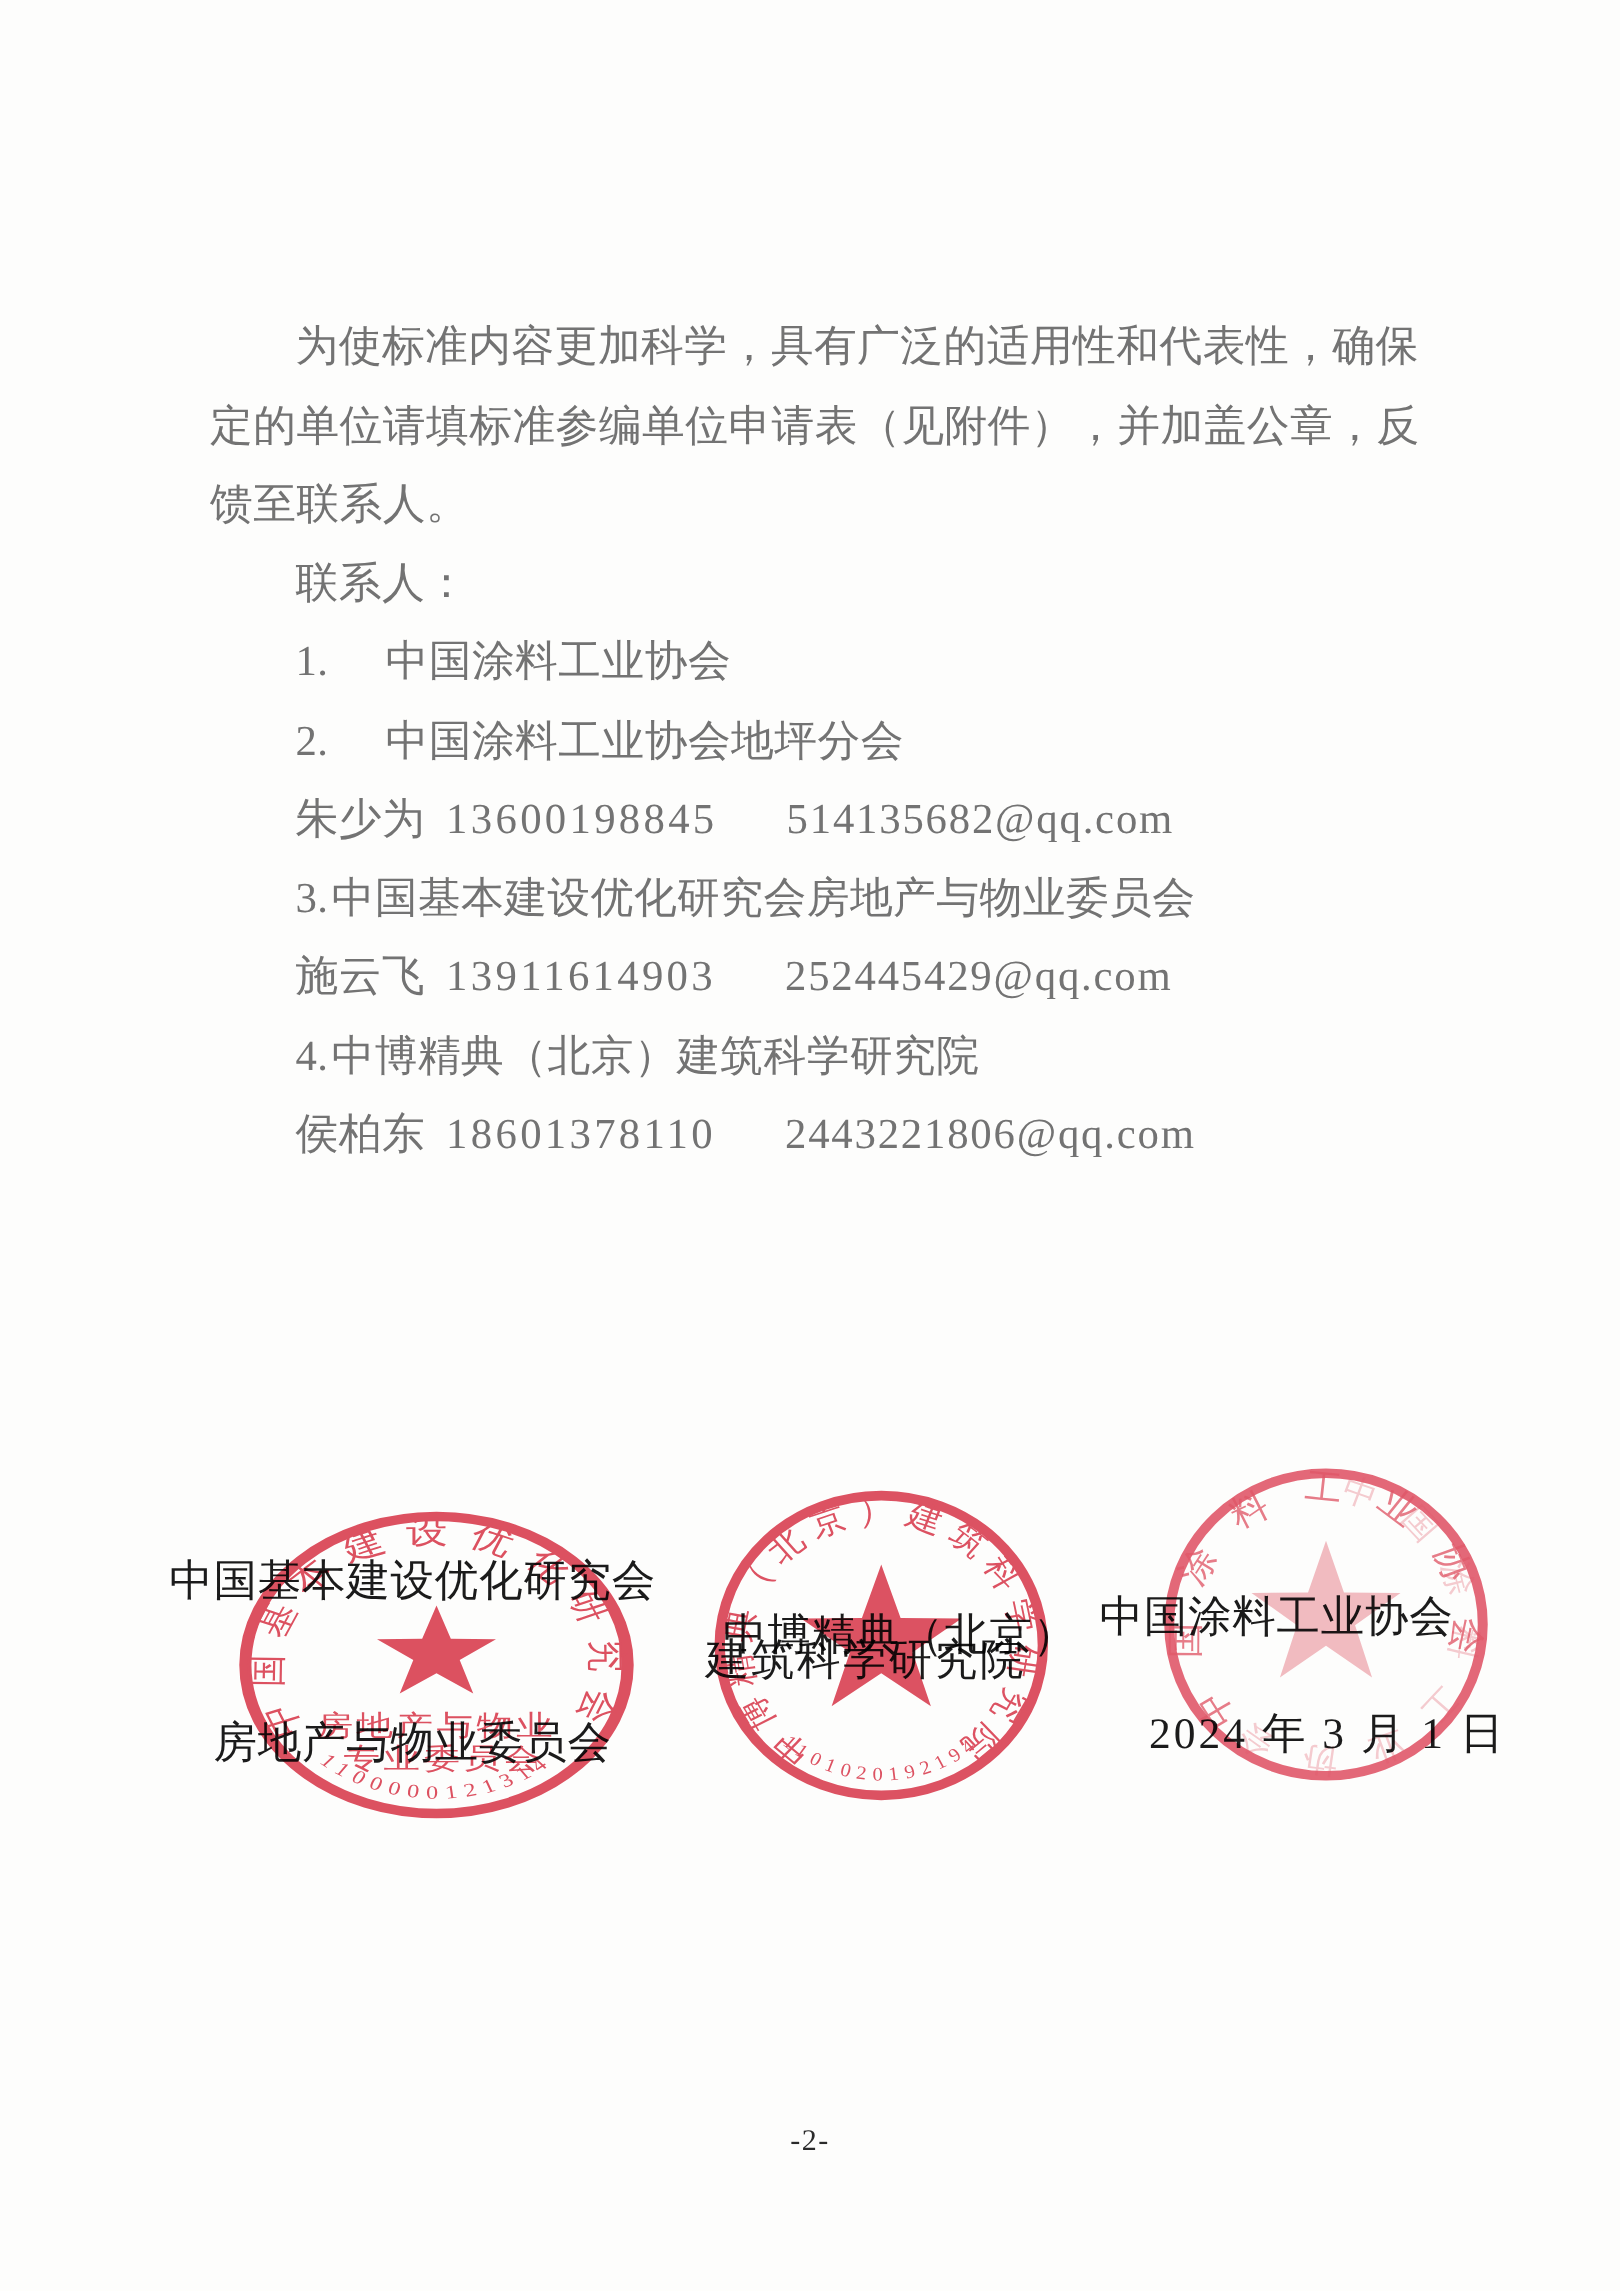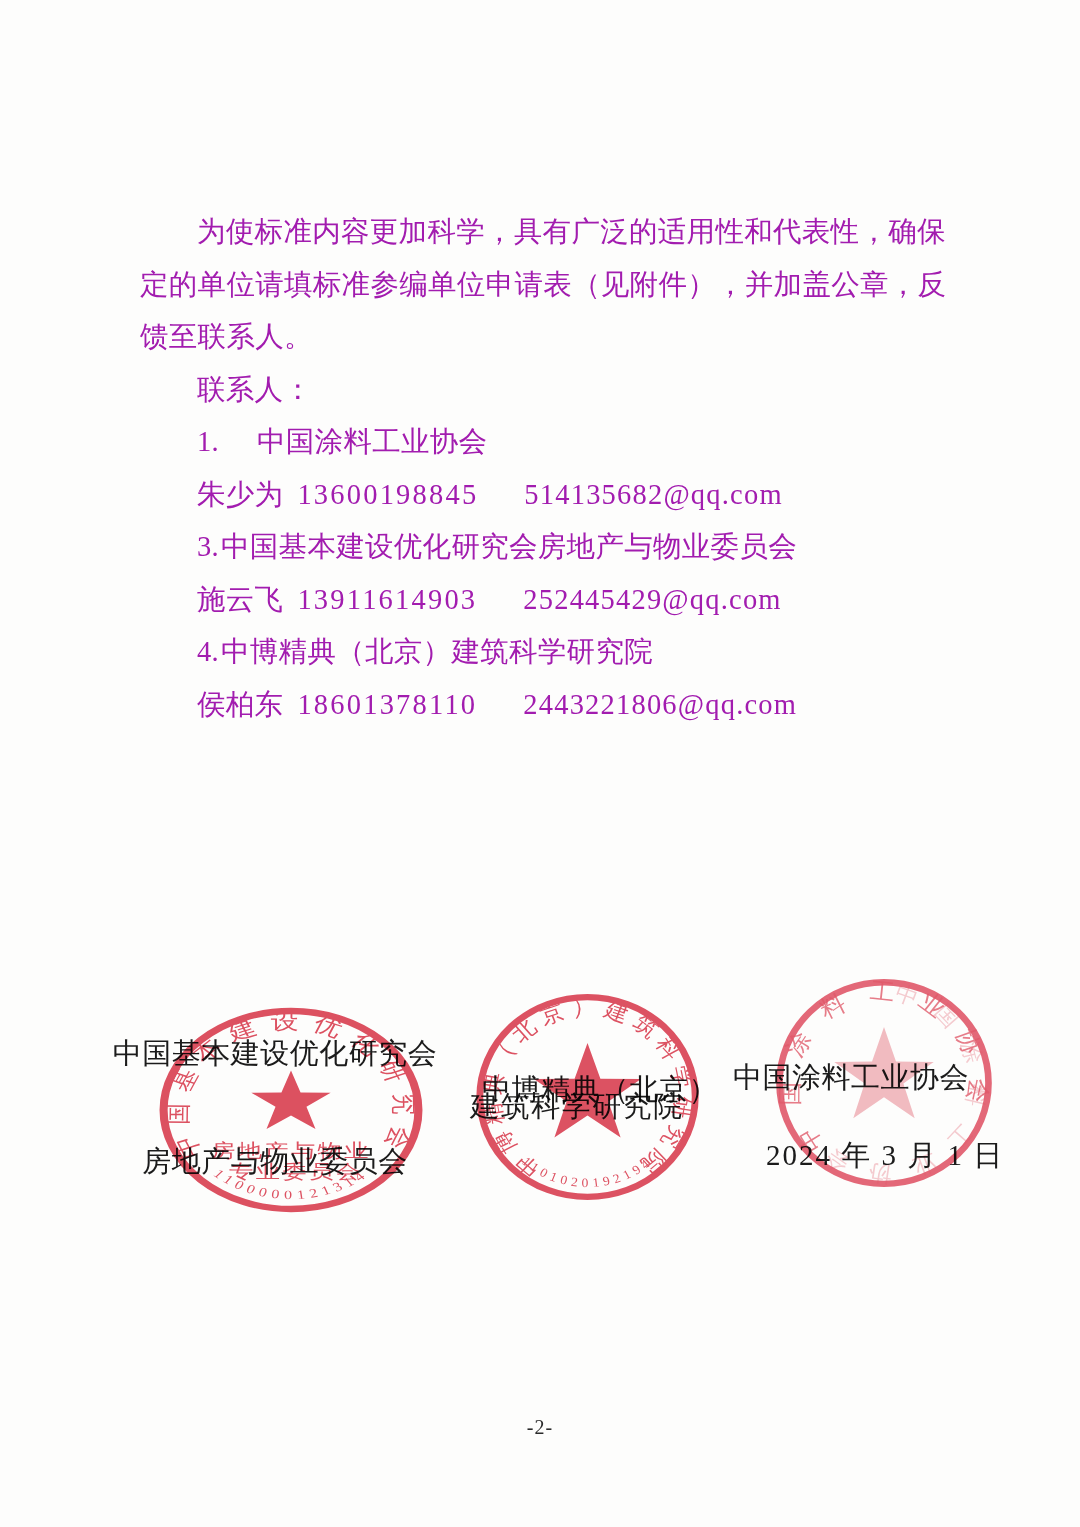--- a/index.html
+++ b/index.html
@@ -12,21 +12,21 @@
     position:relative;
     width:1080px;height:1527px;
     background:#fdfdfc;
     overflow:hidden;
   }
   
   .textblock{
     position:absolute;left:140px;top:206px;width:808px;
     font-size:28.5px;line-height:52.5px;
     letter-spacing:.3px;
-    color:#a21caf;
+    color:#737373;
   }
   .line{white-space:nowrap;}
   .indent{padding-left:57px;}
   .firstline{text-indent:57px;}
   .c-idx{display:inline-block;}
   .gap-wide{margin-right:38px;}
   .gap-none{margin-right:2px;}
   .c-person{margin-right:14px;}
   .c-phone{letter-spacing:2.2px;margin-right:46px;}
   .c-email{letter-spacing:1.2px;}
@@ -62,20 +62,23 @@
     <div class="line firstline">为使标准内容更加科学，具有广泛的适用性和代表性，确保</div>
     <div class="line">定的单位请填标准参编单位申请表（见附件），并加盖公章，反</div>
     <div class="line">馈至联系人。</div>
 
     <div class="line indent">联系人：</div>
 
     <div class="line indent">
       <span class="c-idx gap-wide">1.</span><span>中国涂料工业协会</span>
     </div>
 
+    <div class="line indent">
+      <span class="c-idx gap-wide">2.</span><span>中国涂料工业协会地坪分会</span>
+    </div>
     <div class="line indent">
       <span class="c-person">朱少为</span><span class="c-phone">13600198845</span><span class="c-email">514135682@qq.com</span>
     </div>
 
     <div class="line indent">
       <span class="c-idx gap-none">3.</span><span>中国基本建设优化研究会房地产与物业委员会</span>
     </div>
     <div class="line indent">
       <span class="c-person">施云飞</span><span class="c-phone">13911614903</span><span class="c-email">252445429@qq.com</span>
     </div>

